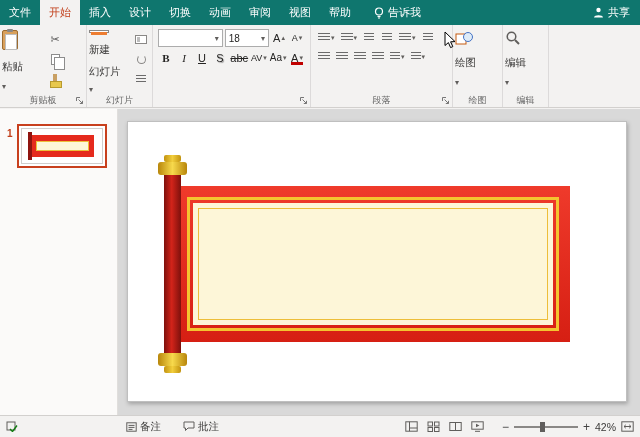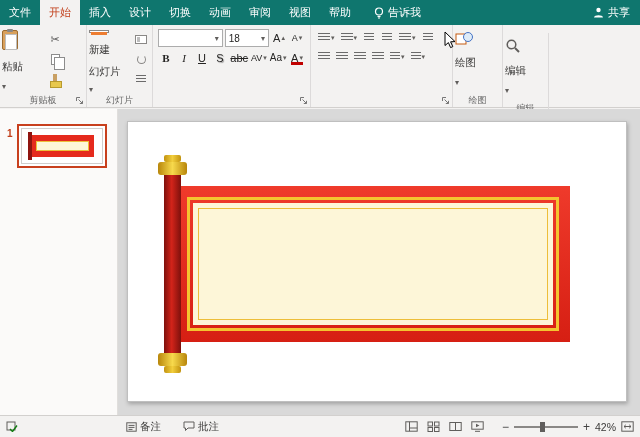--- a/index.html
+++ b/index.html
@@ -17,21 +17,21 @@
 
 .ribbon{position:absolute;top:25px;left:0;width:640px;height:83px;background:#F3F2F1;border-bottom:1px solid #D2D0CE;display:flex;}
 .rgroup{position:relative;height:100%;border-right:1px solid #DCDADA;padding:3px 2px 14px;}
 .glabel{position:absolute;left:0;right:0;bottom:1px;text-align:center;font-size:9px;color:#666;line-height:11px;}
 .launch{position:absolute;right:2px;bottom:2px;line-height:0;}
 .g-clip{width:87px;display:flex;gap:2px;}
 .g-slides{width:66px;display:flex;gap:2px;}
 .g-font{width:158px;}
 .g-para{width:142px;}
 .g-draw{width:50px;}
-.g-edit{width:46px;margin-top:8px;}
+.g-edit{width:46px;}
 .bigbtn{display:flex;flex-direction:column;align-items:flex-start;gap:10px;font-size:10.5px;color:#3B3A39;padding-top:2px;width:42px;}
 .bigbtn .dd{font-size:8px;color:#605E5C;line-height:6px;}
 .twoline span{display:block;text-align:center;line-height:12px;}
 .smallcol{display:flex;flex-direction:column;justify-content:flex-start;gap:3px;padding-top:3px;}
 .sbtn{width:18px;height:17px;display:flex;align-items:center;justify-content:center;color:#5A5A5A;font-size:11px;}
 .fr{display:flex;align-items:center;gap:2px;padding:1px 3px;}
 .combo{height:18px;border:1px solid #ACACAC;background:#fff;display:flex;align-items:center;justify-content:space-between;font-size:10px;color:#252423;padding:0 3px;}
 .combo .dd{font-size:8px;color:#605E5C;}
 .fbtn{min-width:16px;height:17px;display:flex;align-items:center;justify-content:center;font-size:11px;color:#252423;padding:0 2px;}
 .fbtn .dd{font-size:7px;color:#605E5C;margin-left:1px;}
@@ -260,20 +260,21 @@
           </div>
         <div class="fbtn">
             <span class="lines l"></span>
             <span class="dd">▾</span>
           </div>
         <div class="fbtn">
             <span class="lines l"></span>
             <span class="dd">▾</span>
           </div>
       </div>
+      <div class="glabel">段落</div>
       <div class="launch">
         <svg width="9" height="9" viewBox="0 0 9 9">
             <path d="M1.5 1.5 H5 M1.5 1.5 V5 M3.5 3.5 L7.5 7.5 M7.5 7.5 H4.8 M7.5 7.5 V4.8" stroke="#777" fill="none" stroke-width="1"></path>
           </svg>
       </div>
     </div>
 
     <div class="rgroup g-draw">
       <div class="bigbtn" style="width:44px;">
         <span class="wicon">

